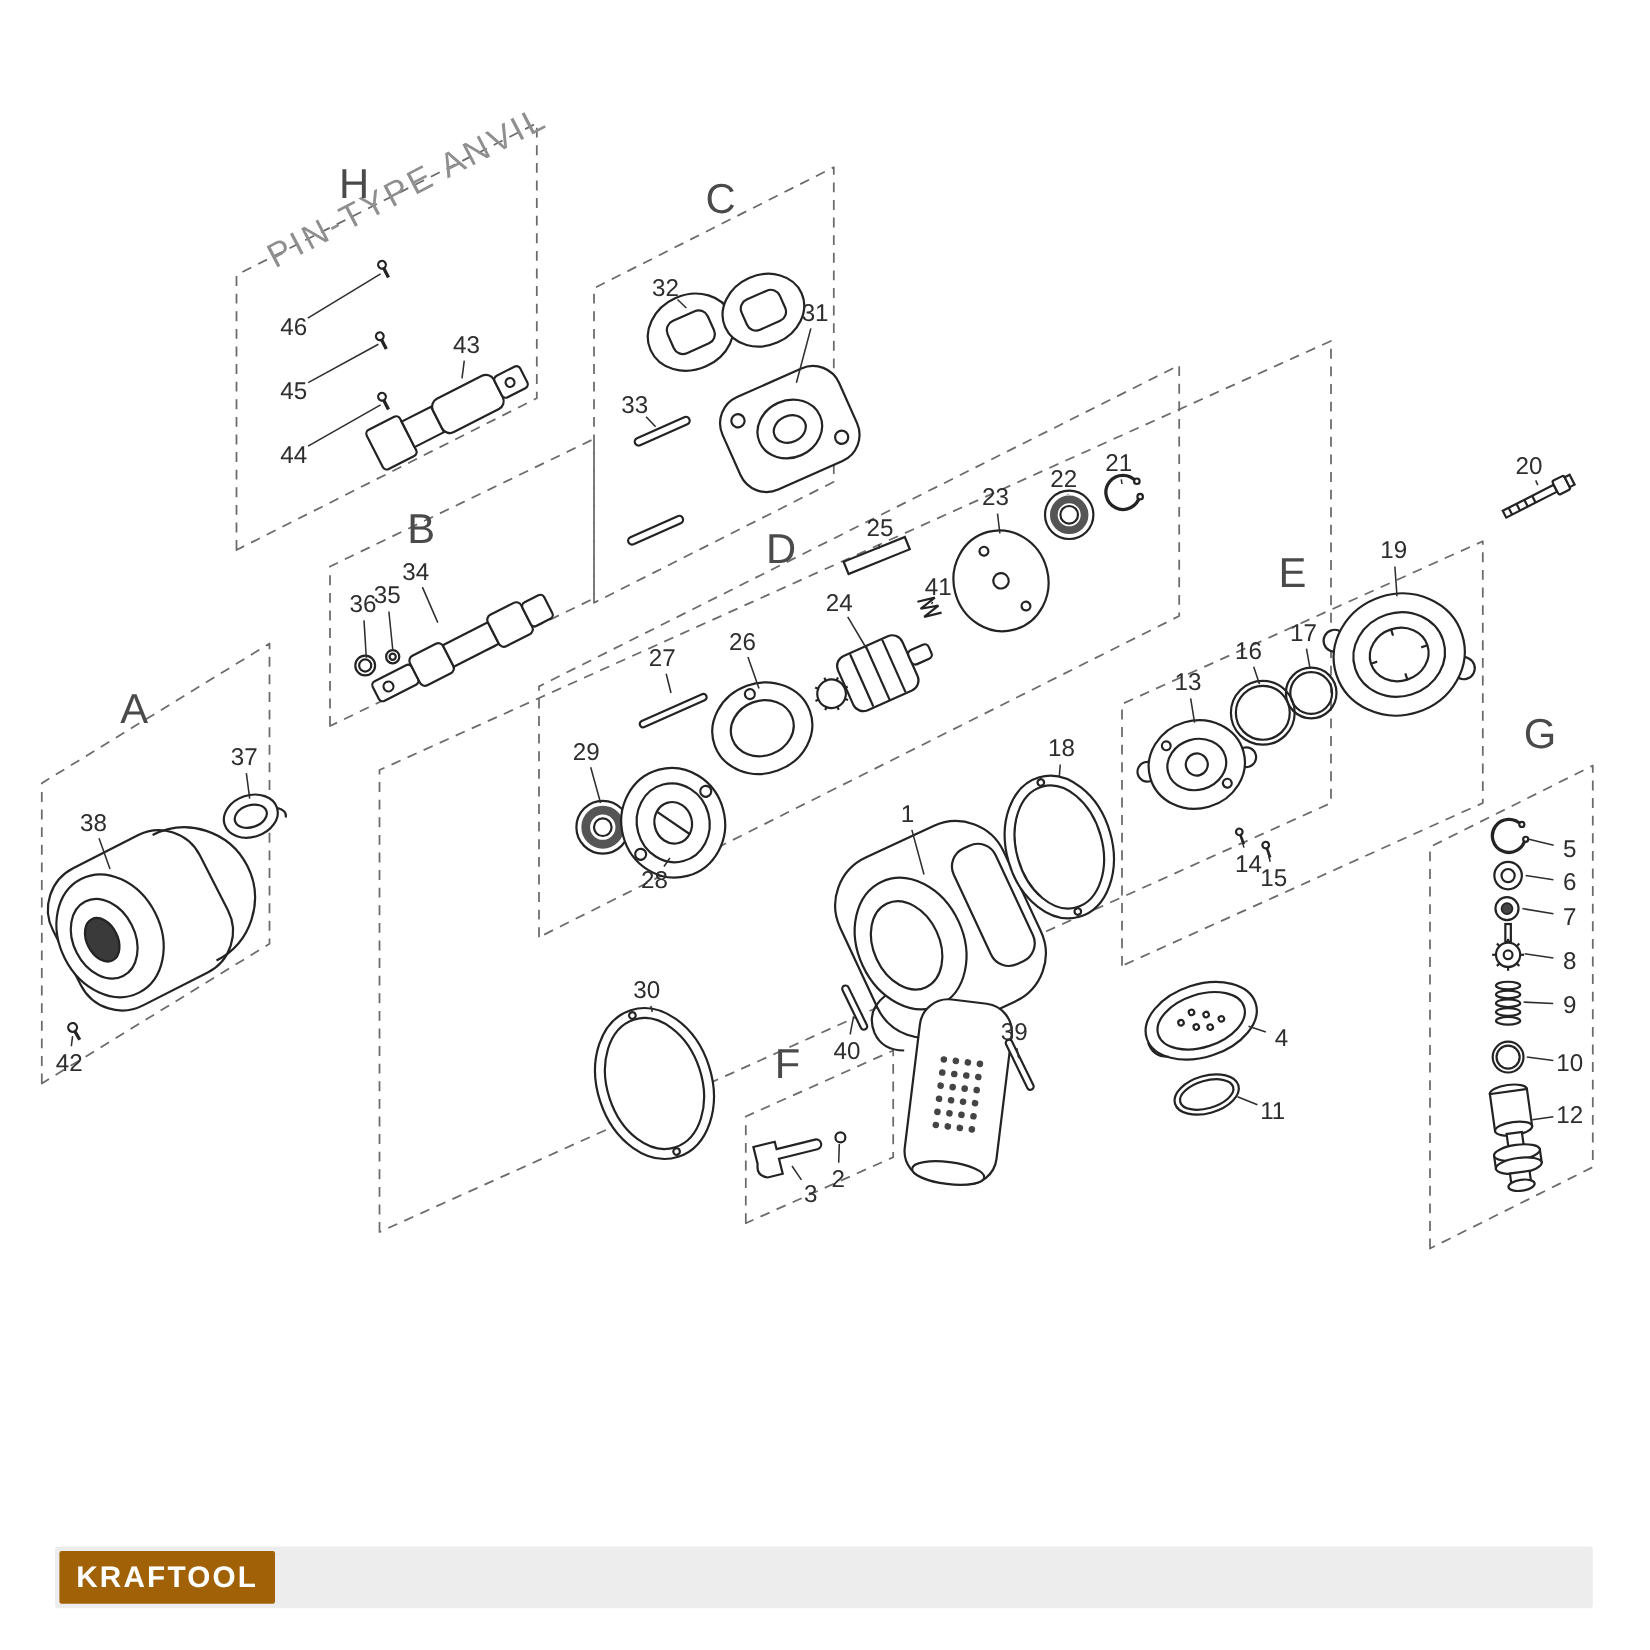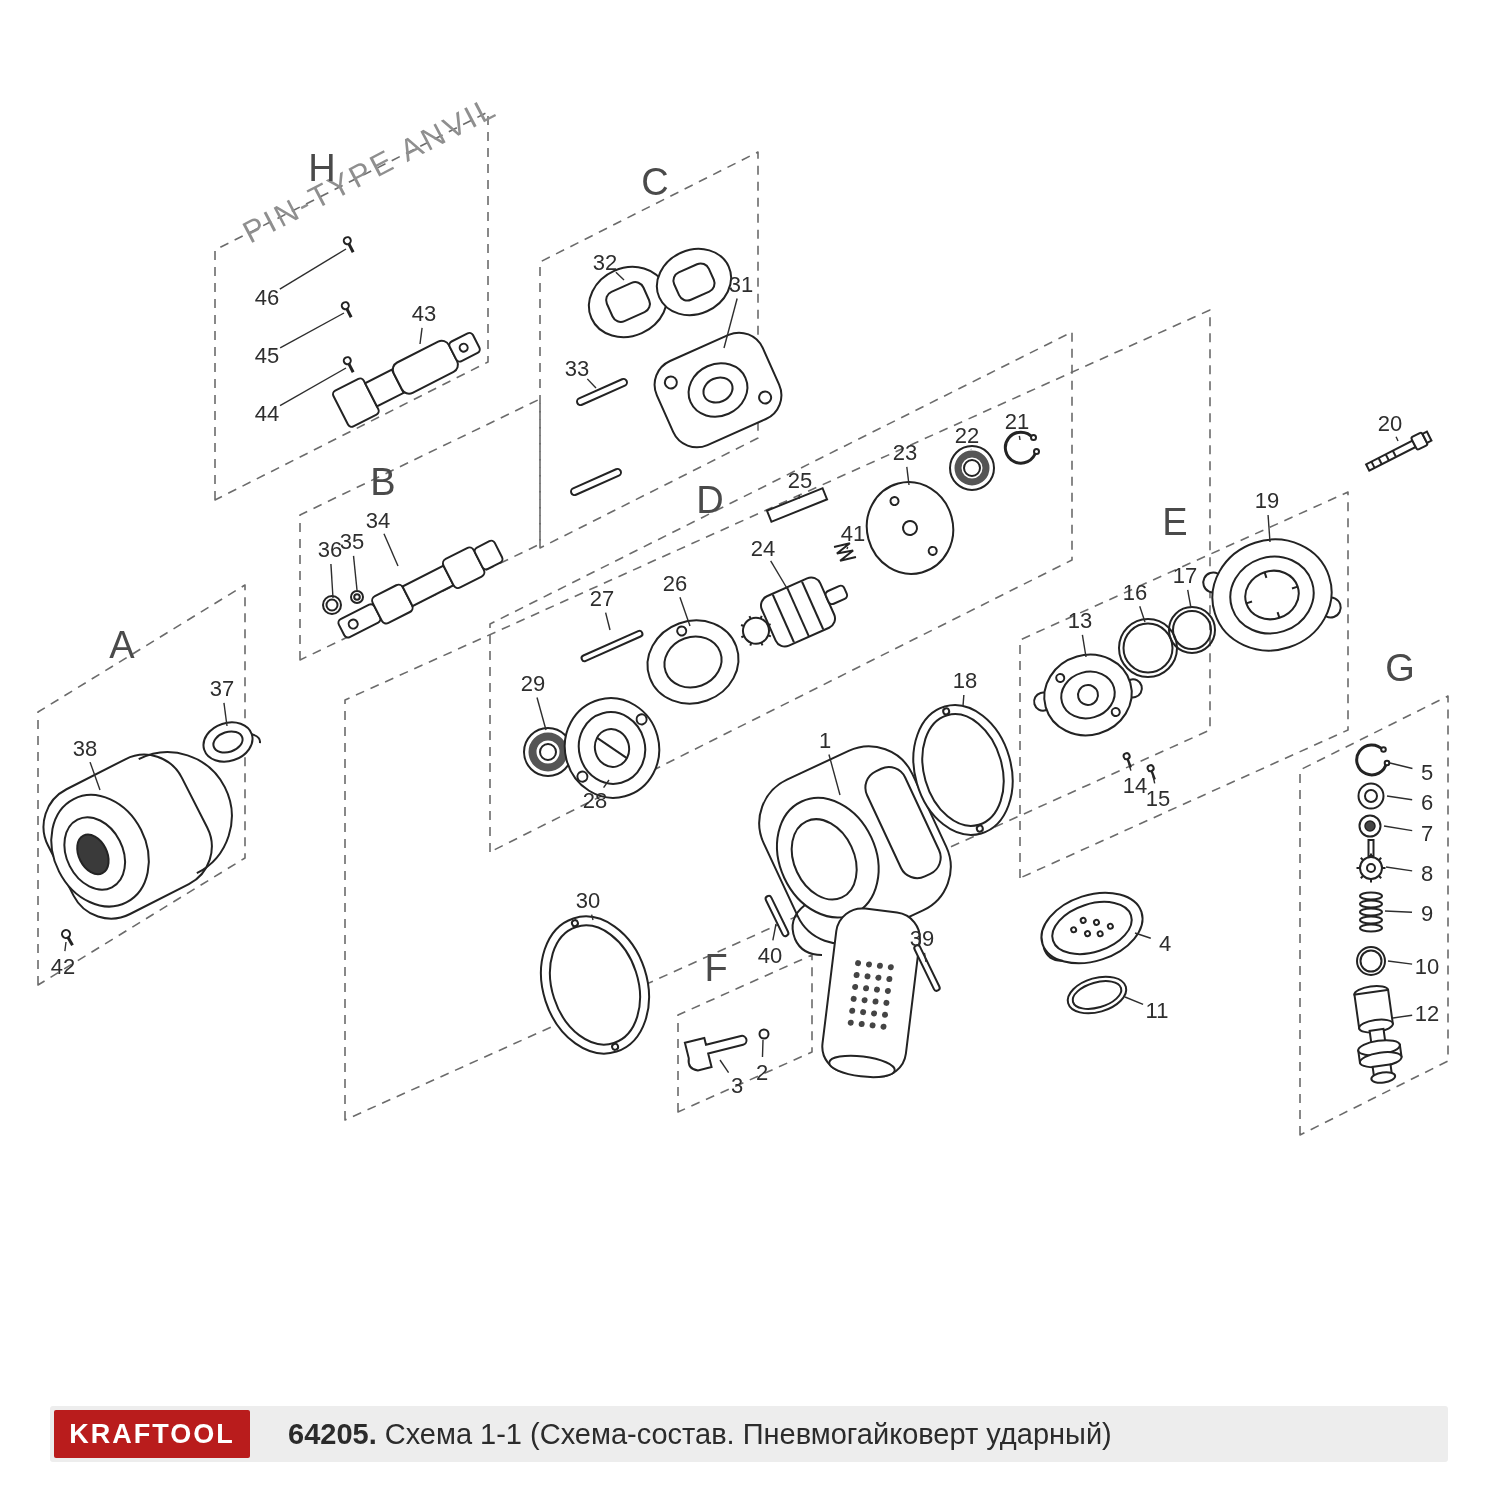--- a/index.html
+++ b/index.html
@@ -8,21 +8,21 @@
   svg{position:absolute;left:0;top:0;}
   .fw{fill:#fff;stroke:#232323;stroke-width:2;}
   .ln{fill:none;stroke:#232323;stroke-width:2;}
   .ln3{fill:none;stroke:#232323;stroke-width:3;}
   .dash{fill:none;stroke:#6b6b6b;stroke-width:1.6;stroke-dasharray:9 7;stroke-linejoin:round;}
   .leader{stroke:#2e2e2e;stroke-width:1.4;}
   .plabel{font:22px "Liberation Sans",sans-serif;fill:#2e2e2e;text-anchor:middle;}
   .glabel{font:38px "Liberation Sans",sans-serif;fill:#4a4a4a;text-anchor:middle;}
   .annot{font:31px "Liberation Sans",sans-serif;fill:#8f8f8f;letter-spacing:3px;}
   .footer{position:absolute;left:50px;right:52px;bottom:38px;height:56px;background:#ededed;border-radius:3px;display:flex;align-items:center;}
-  .logo{width:196px;height:48px;margin-left:4px;background:#b91c1c;color:#fff;display:flex;align-items:center;justify-content:center;font-weight:bold;font-size:27px;letter-spacing:2px;border-radius:2px;}
+  .logo{width:196px;height:48px;margin-left:4px;background:#a16207;color:#fff;display:flex;align-items:center;justify-content:center;font-weight:bold;font-size:27px;letter-spacing:2px;border-radius:2px;}
   .caption{margin-left:38px;font-size:29px;color:#2b2b2b;white-space:nowrap;}
   .caption .num{font-weight:bold;margin-right:8px;}
 </style>
 </head>
 <body>
 
 <div class="stage">
 
 <svg id="diagram" width="1500" height="1380" viewBox="0 0 1500 1380">
 
@@ -459,18 +459,15 @@
         <text x="267" y="355" class="plabel" dominant-baseline="central">45</text>
         <line x1="279.8192411336109" y1="289.2110939947681" x2="346" y2="249" class="leader"></line>
         <text x="267" y="297" class="plabel" dominant-baseline="central">46</text>
       </g>
 </svg>
 
 <div class="footer">
   <div class="logo">
     <span>KRAFTOOL</span>
   </div>
-  <div class="caption">
-    <span class="num">64205.</span><span>Схема 1-1 (Схема-состав. Пневмогайковерт ударный)</span>
-  </div>
 </div>
 
 </div>
 
 </body></html>

